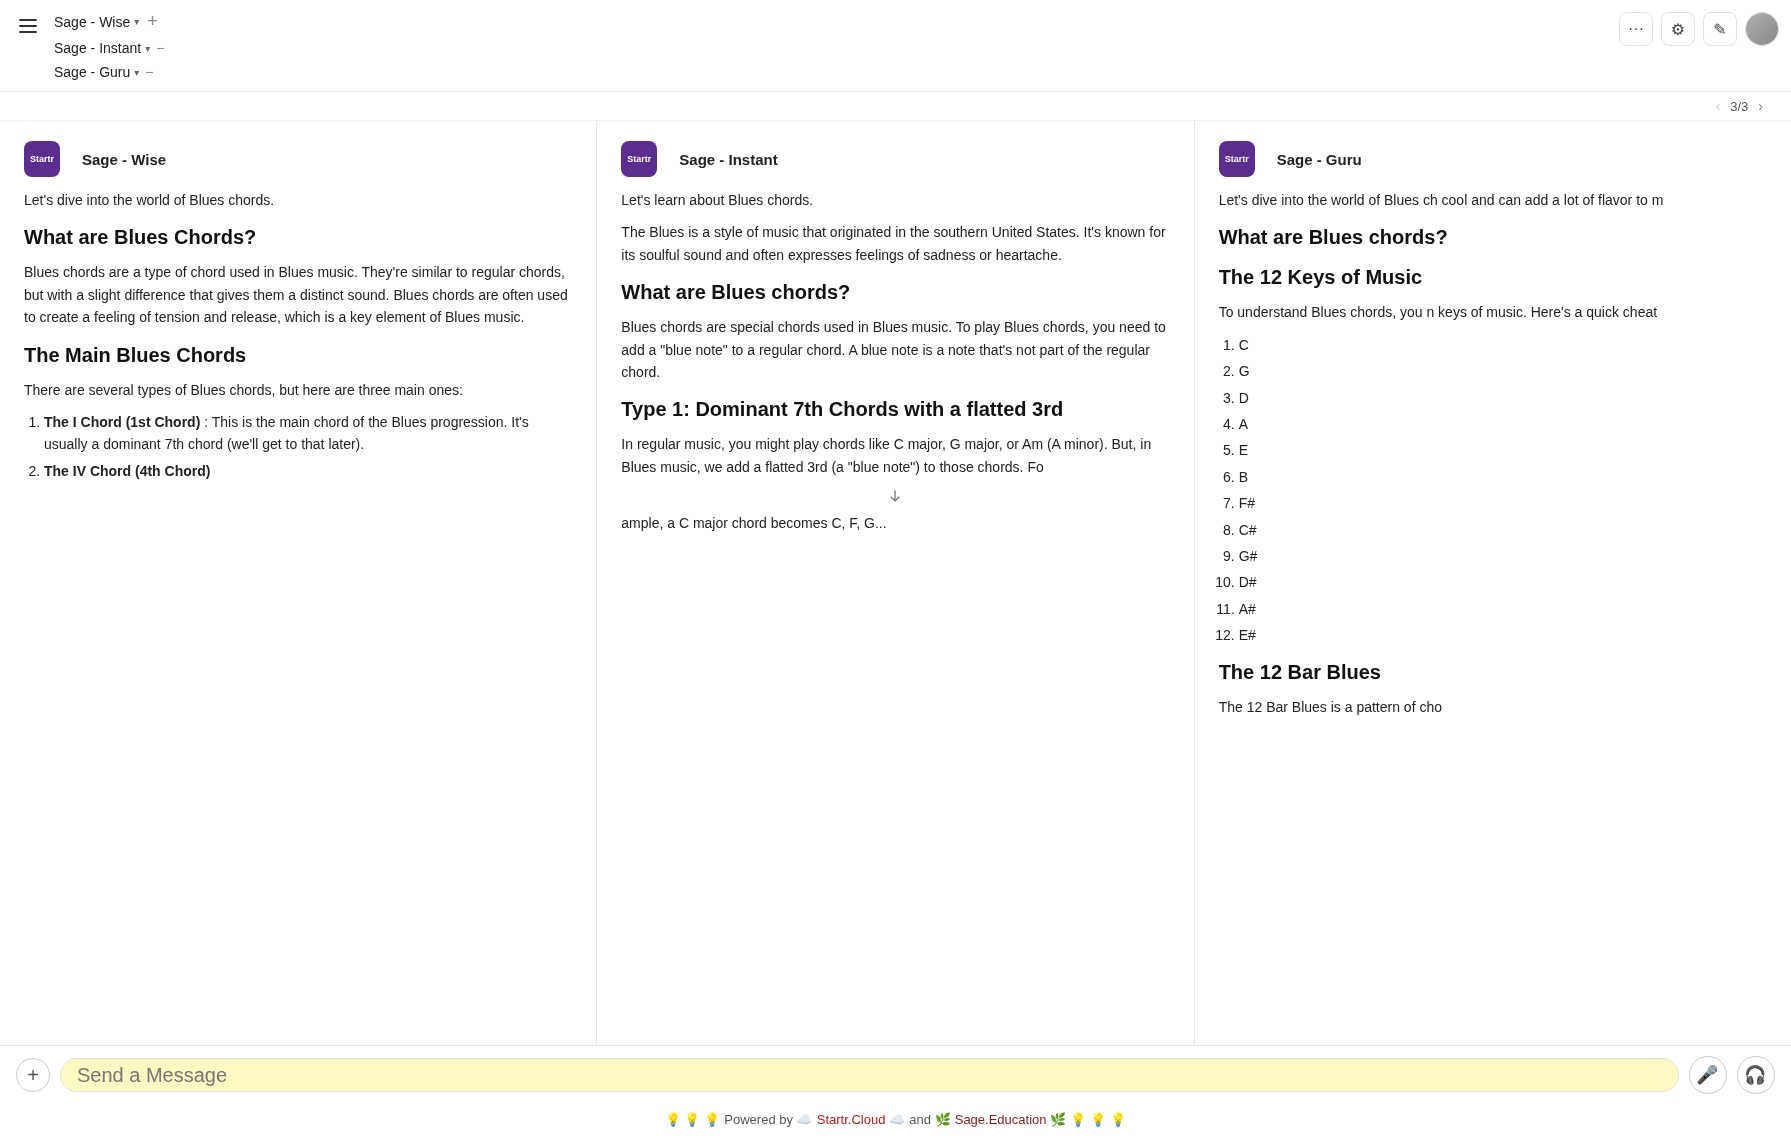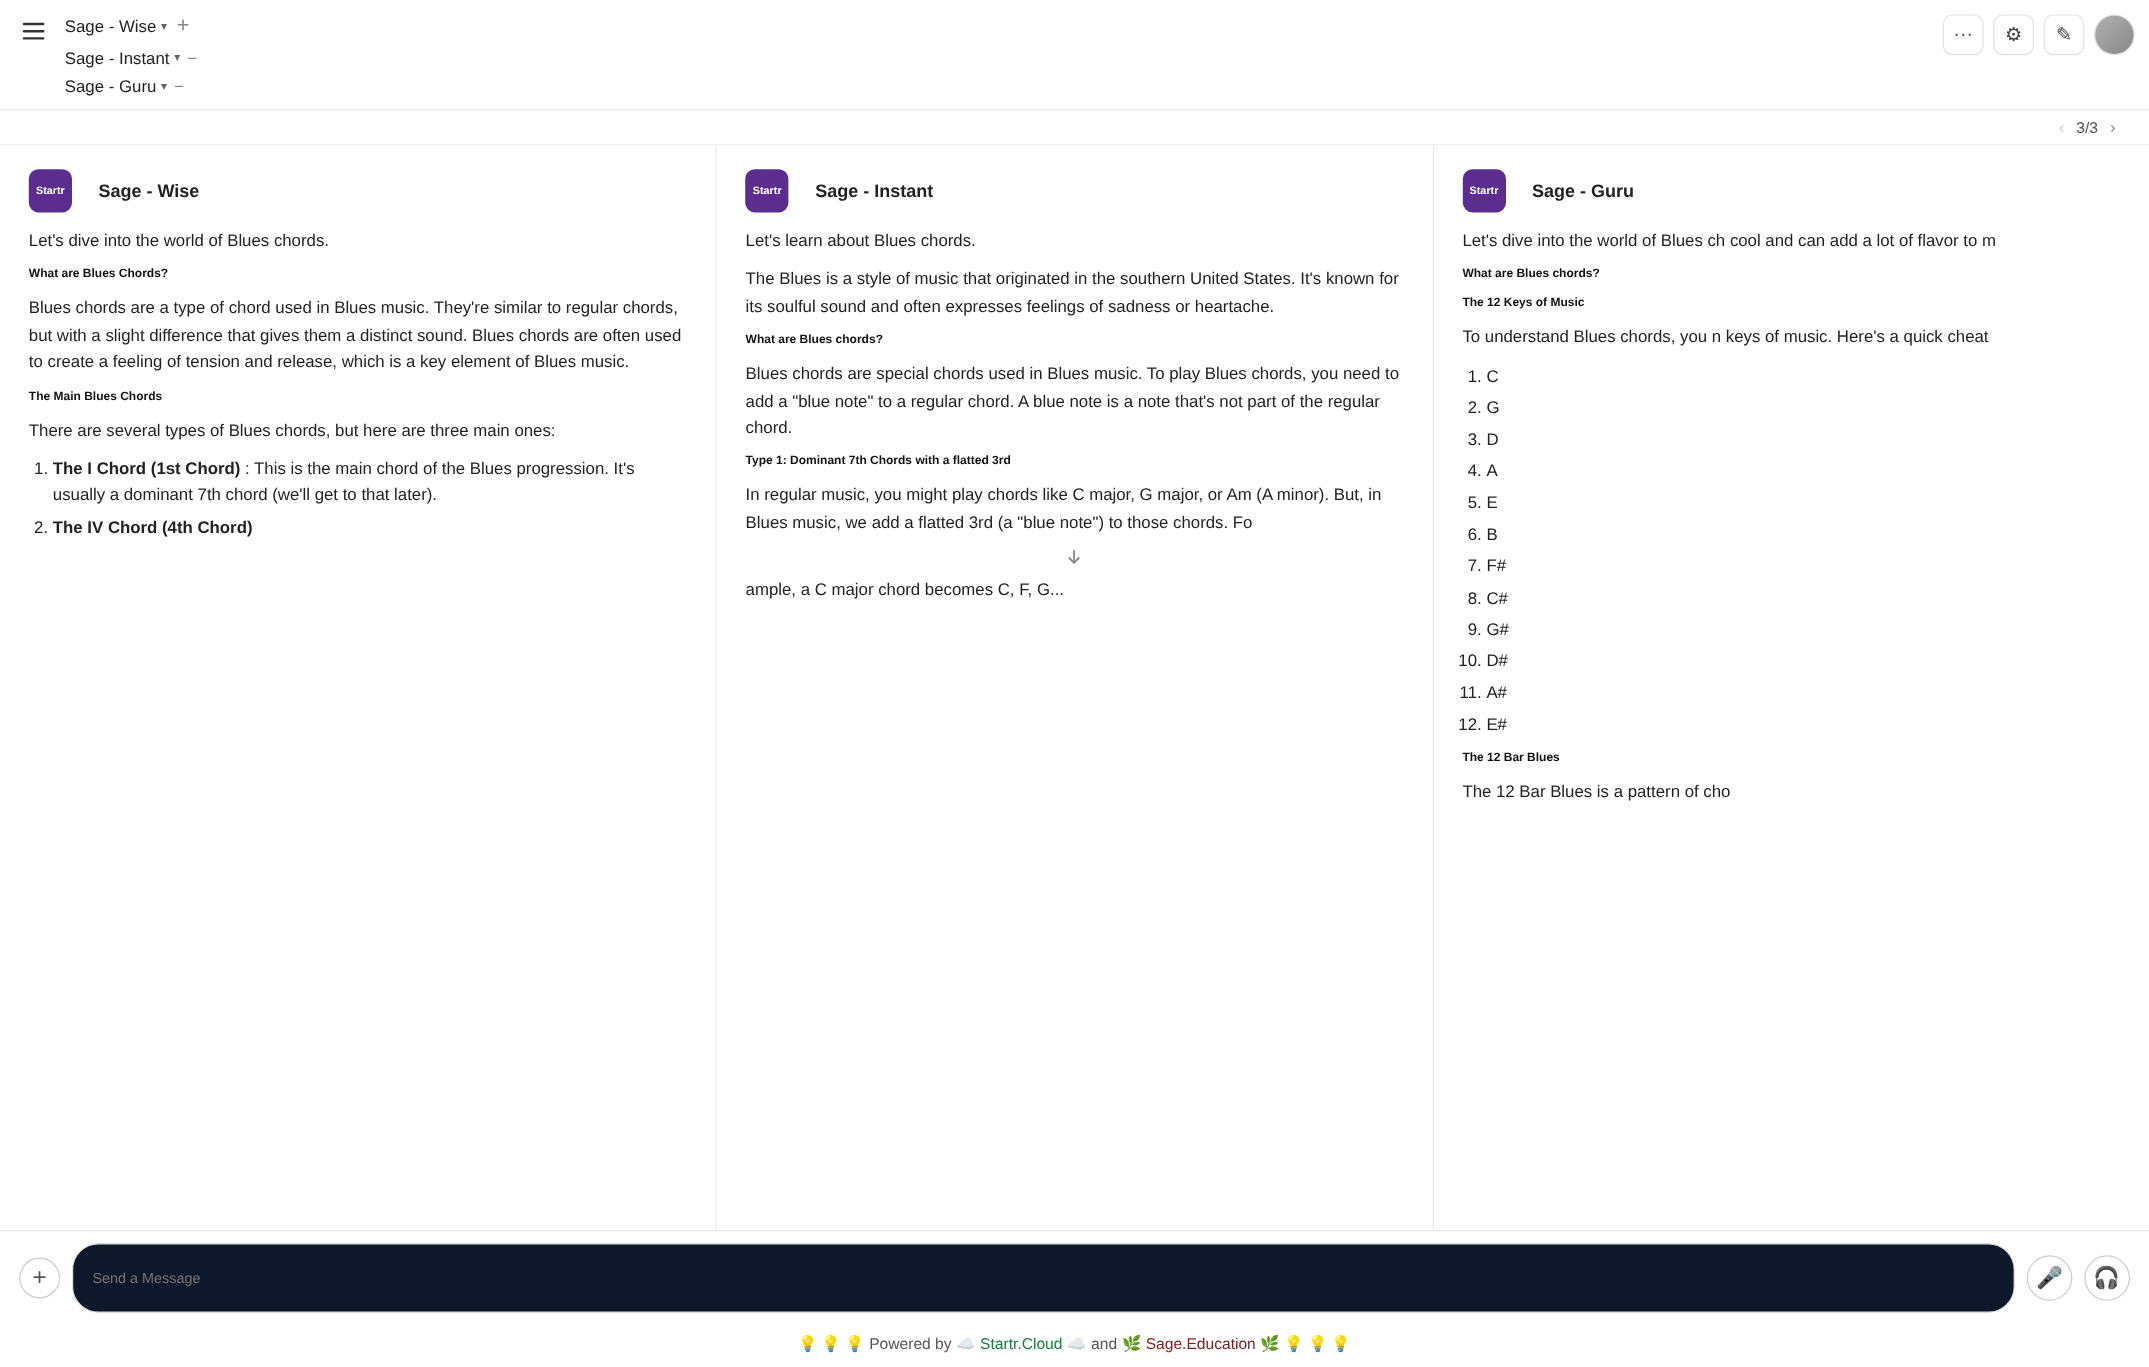--- a/index.html
+++ b/index.html
@@ -199,21 +199,21 @@
 
     .column-body {
       font-size: 14px;
       color: #222;
       line-height: 1.6;
     }
     .column-body p {
       margin-bottom: 10px;
     }
     .column-body h3 {
-      font-size: 10px;
+      font-size: 20px;
       font-weight: 700;
       margin-bottom: 8px;
       margin-top: 4px;
       color: #111;
     }
     .column-body ol {
       margin-left: 20px;
       margin-bottom: 10px;
     }
     .column-body ol li {
@@ -247,28 +247,28 @@
       cursor: pointer;
       display: flex;
       align-items: center;
       justify-content: center;
       font-size: 20px;
       color: #555;
       flex-shrink: 0;
     }
     .message-input {
       flex: 1;
-      height: 58px;
+      height: 34px;
       border: 1px solid #e0e0e0;
       border-radius: 22px;
       padding: 0 16px;
-      font-size: 12px;
+      font-size: 20px;
       color: #888;
       outline: none;
-      background: #0f172a;
+      background: #fef9c3;
     }
     .mic-btn, .headphone-btn {
       width: 38px;
       height: 38px;
       border-radius: 50%;
       border: 1px solid #ccc;
       background: #fff;
       cursor: pointer;
       display: flex;
       align-items: center;
@@ -289,21 +289,21 @@
       align-items: center;
       gap: 2px;
     }
     .footer-line {
       display: flex;
       gap: 4px;
       flex-wrap: wrap;
       justify-content: center;
     }
     .footer-link {
-      color: #15803d;
+      color: #b91c1c;
       text-decoration: none;
     }
     .footer-link.sage { color: #7f1d1d; }
 
     
     .column::-webkit-scrollbar { width: 4px; }
     .column::-webkit-scrollbar-thumb { background: #ddd; border-radius: 4px; }
   </style>
 </head>
 <body>

